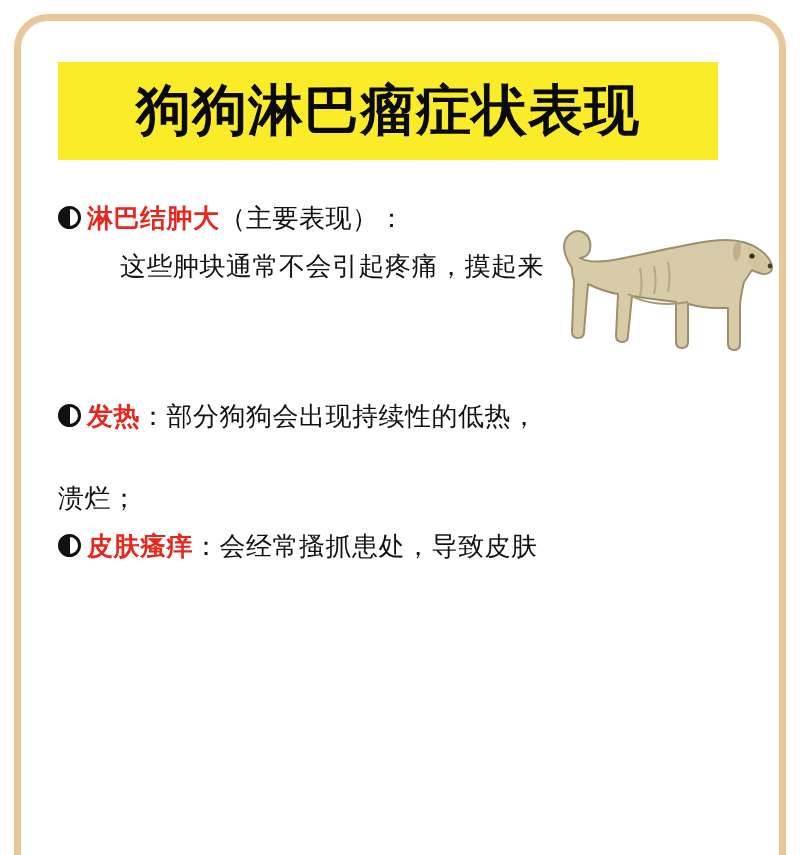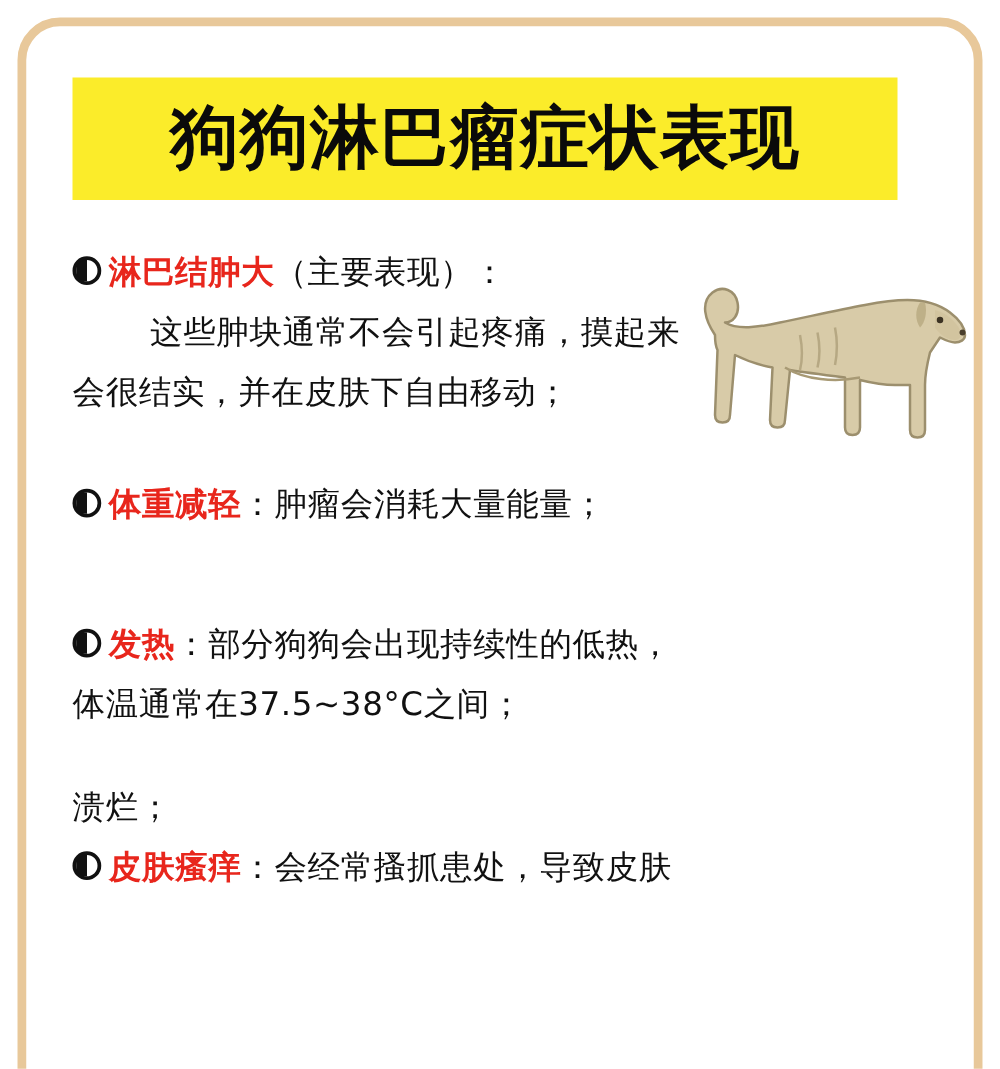--- a/index.html
+++ b/index.html
@@ -123,41 +123,34 @@
       <div class="title-text">狗狗淋巴瘤症状表现</div>
     </div>
 
     <div class="body-area">
 
       <div class="item">
         <div class="line">
           <span class="bullet"></span><span class="kw">淋巴结肿大</span><span>（主要表现）：</span>
         </div>
         <div class="line indent">这些肿块通常不会引起疼痛，摸起来</div>
-        <div class="line">会很结实，并在皮肤下自由移动；</div>
       </div>
 
       <div class="gap"></div>
 
-      <div class="item">
-        <div class="line">
-          <span class="bullet"></span><span class="kw">体重减轻</span><span>：肿瘤会消耗大量能量；</span>
-        </div>
-      </div>
 
       <div class="gap-sm"></div>
 
 
       <div class="gap-sm"></div>
 
       <div class="item">
         <div class="line">
           <span class="bullet"></span><span class="kw">发热</span><span>：部分狗狗会出现持续性的低热，</span>
         </div>
-        <div class="line">体温通常在37.5~38°C之间；</div>
       </div>
 
       <div class="gap-sm"></div>
 
       <div class="item">
         <div class="line">溃烂；</div>
         <div class="line">
           <span class="bullet"></span><span class="kw">皮肤瘙痒</span><span>：会经常搔抓患处，导致皮肤</span>
         </div>
       </div>

